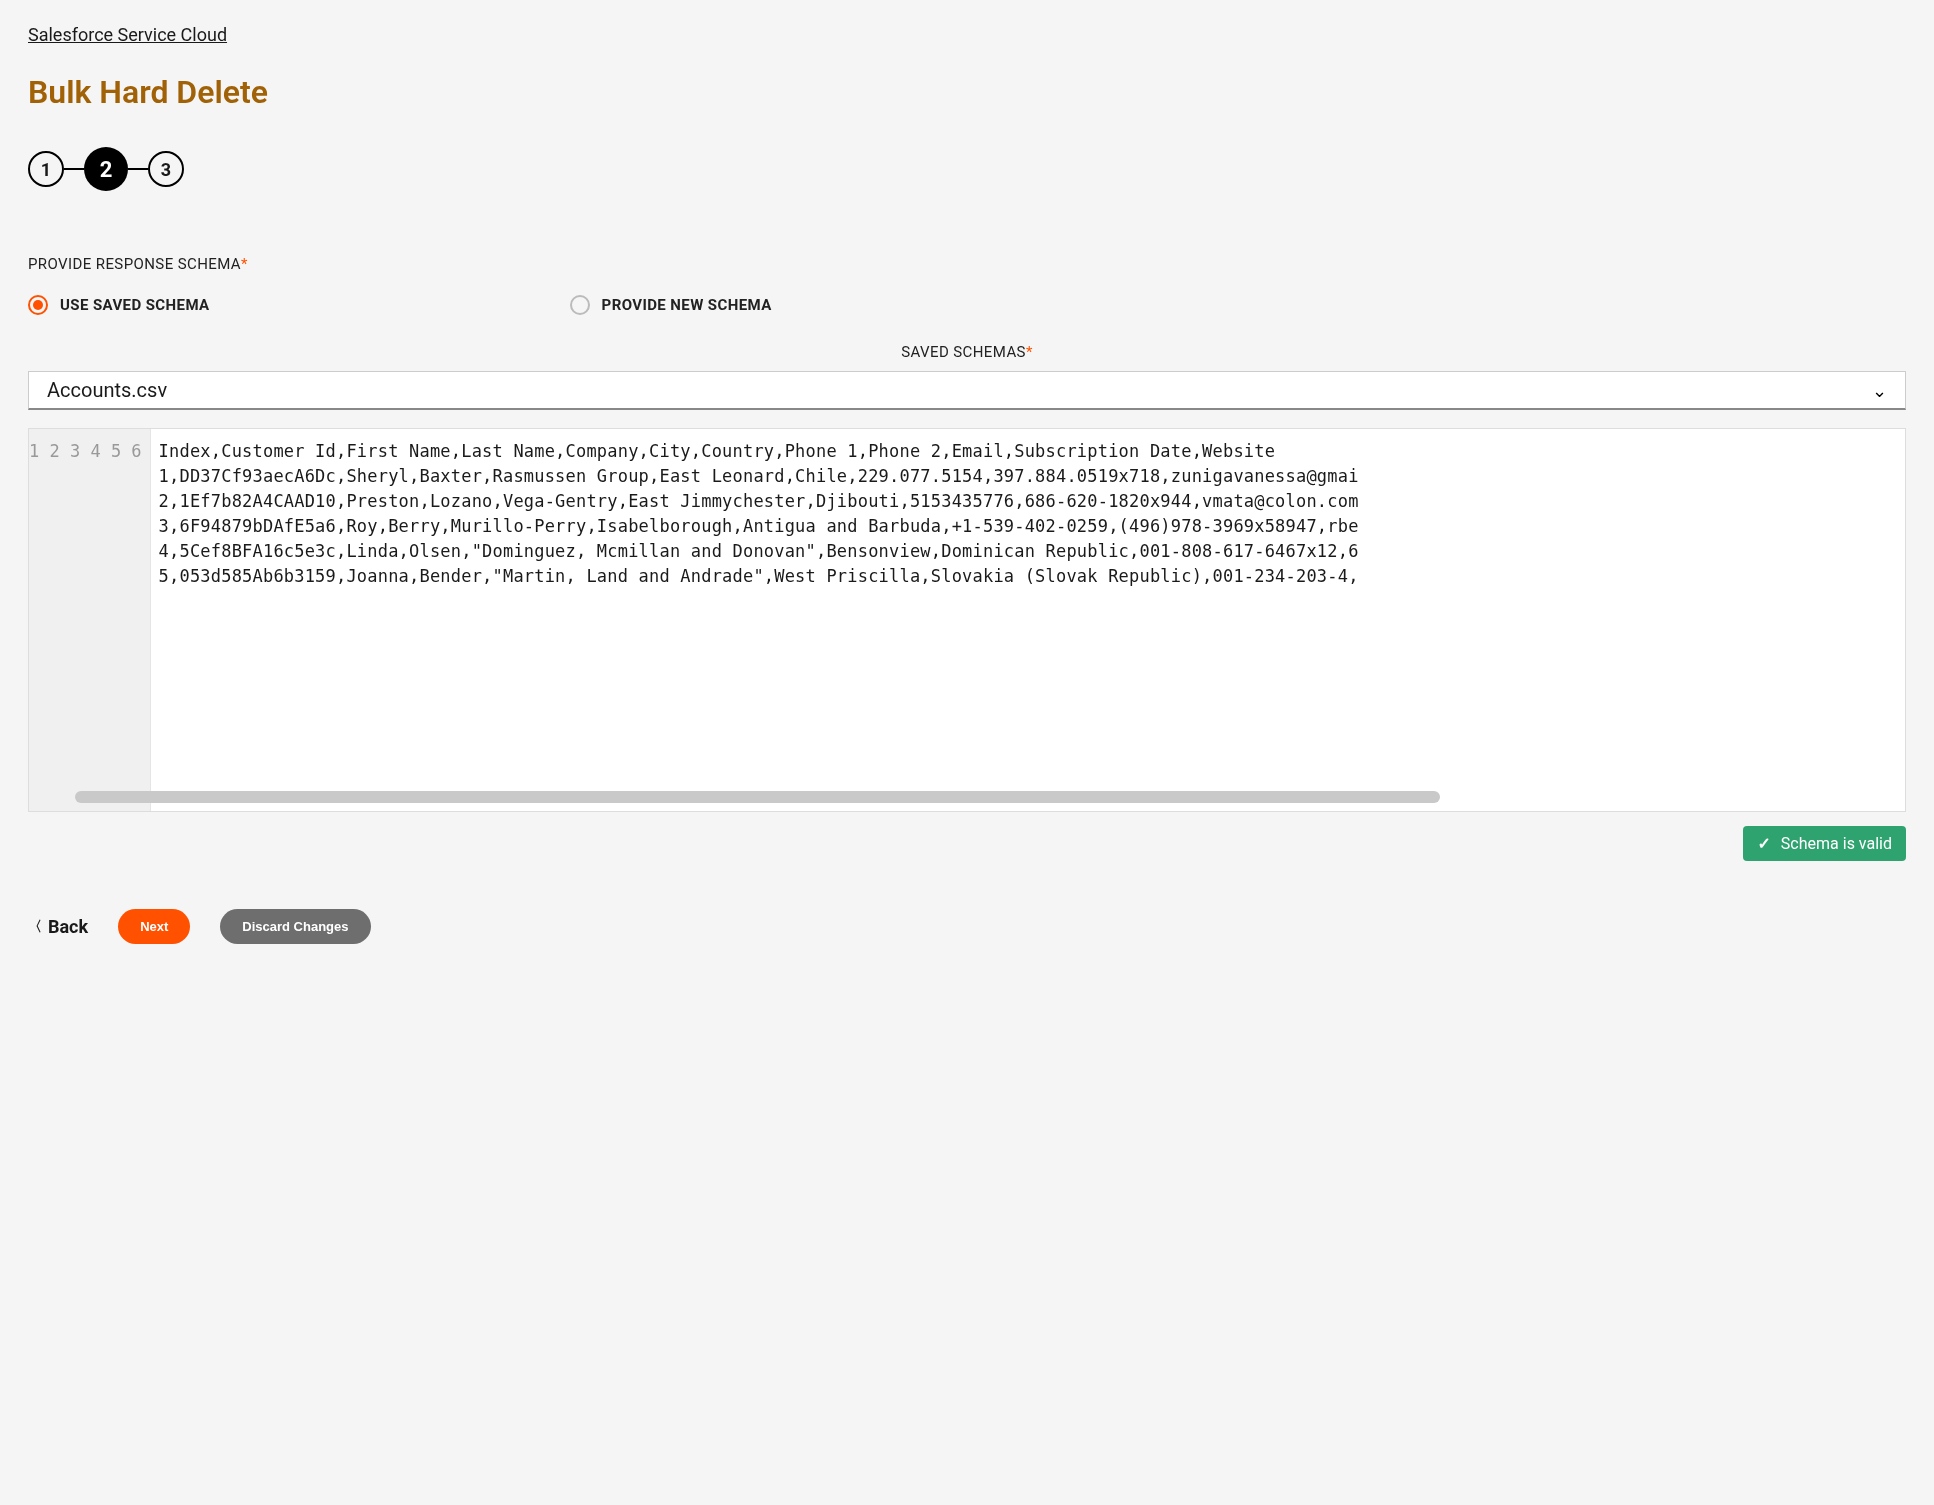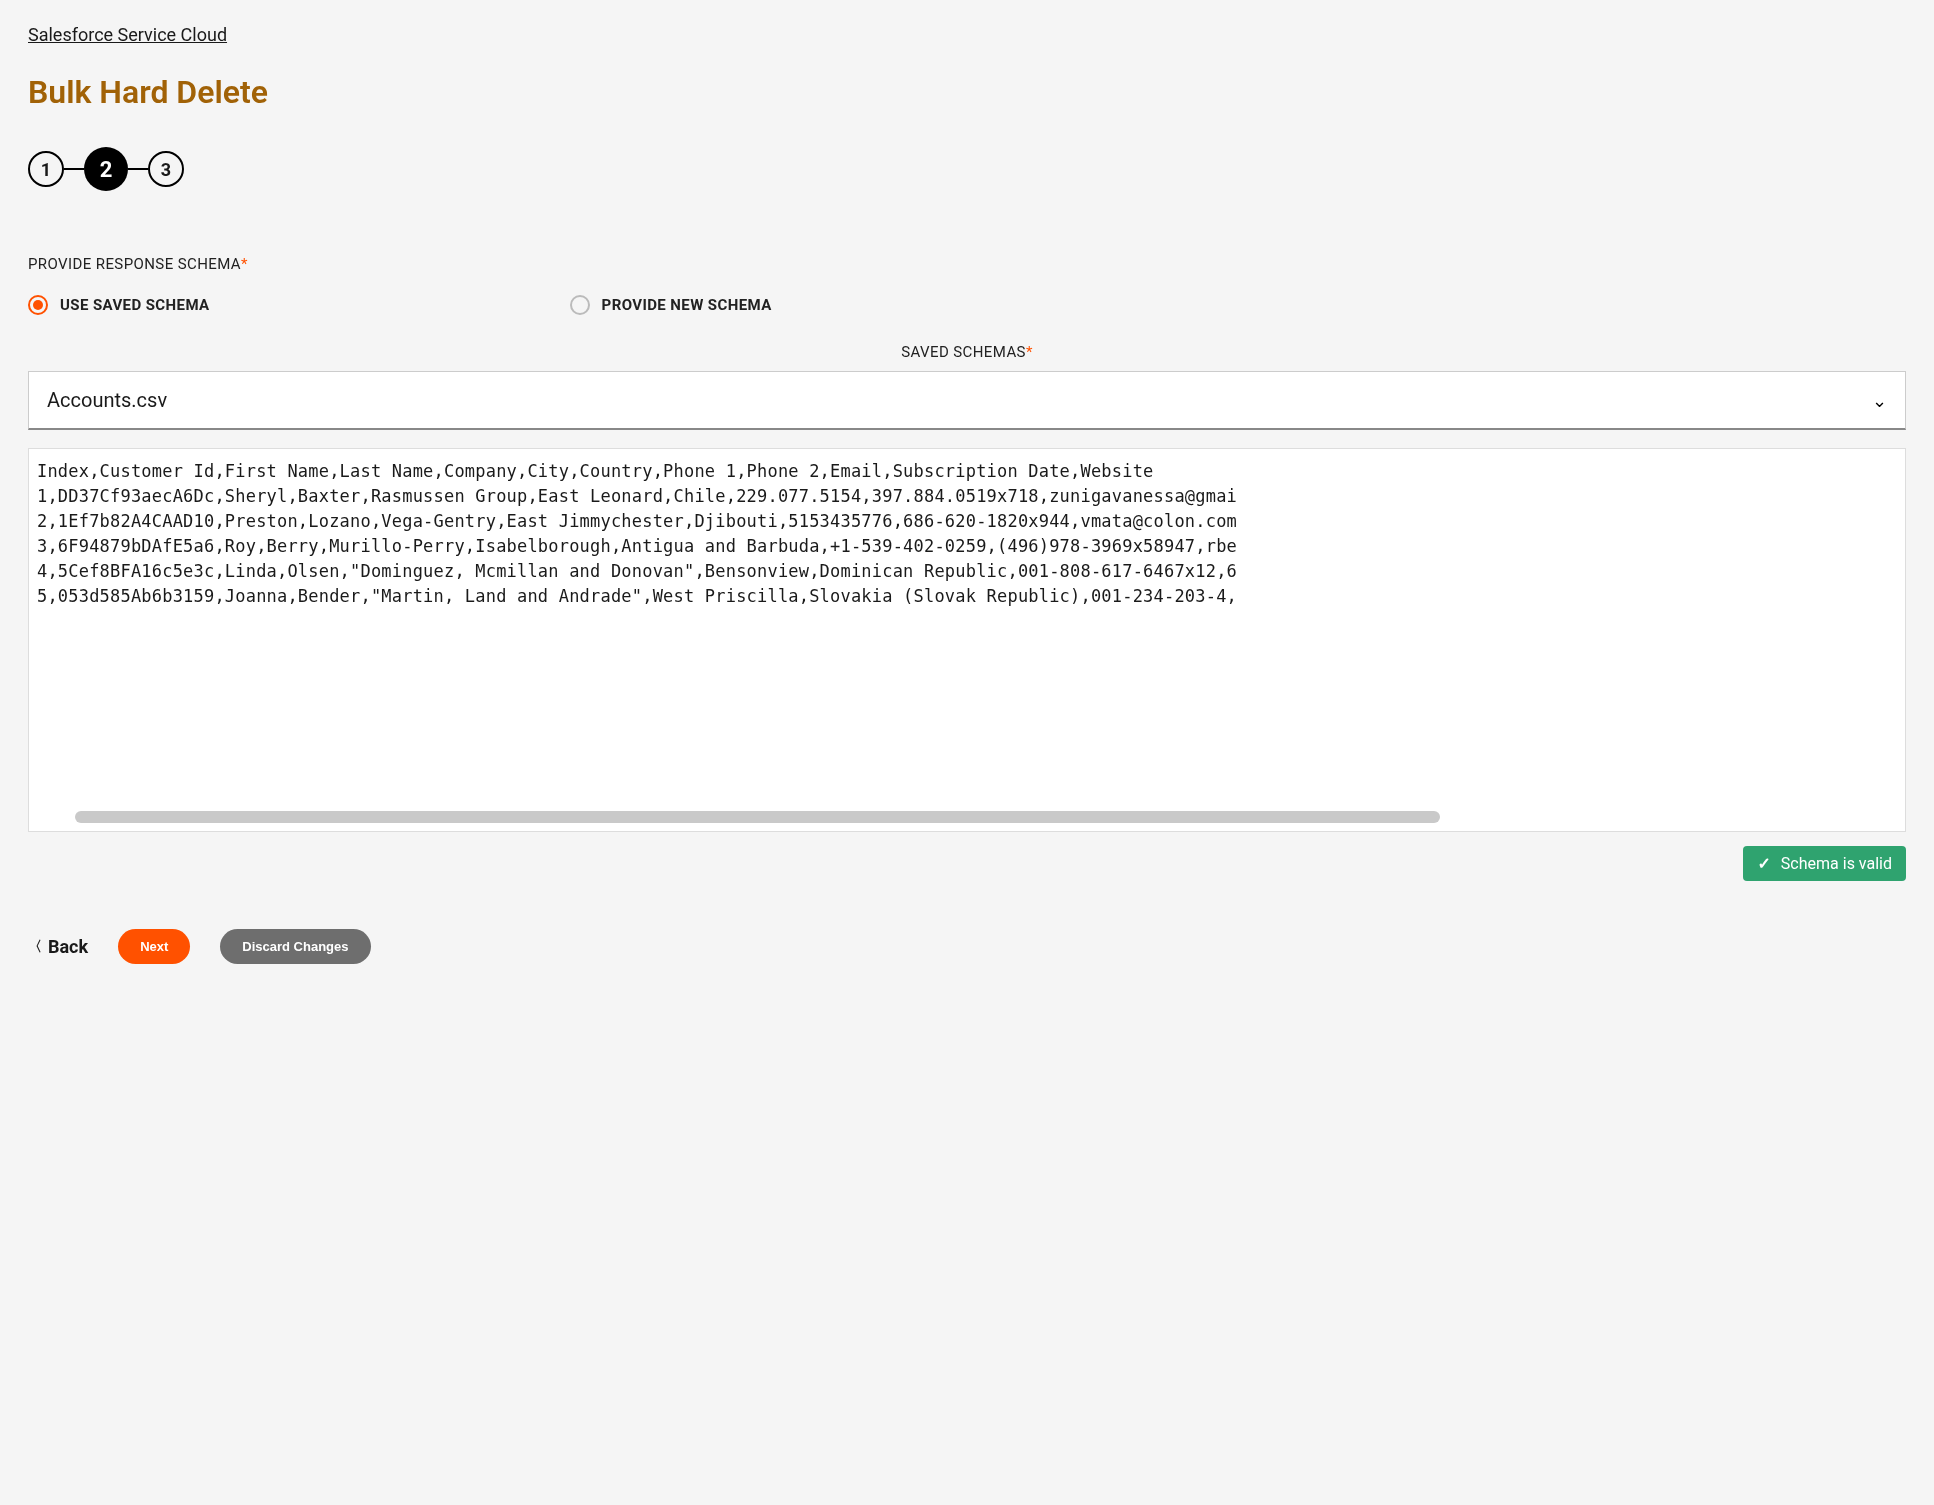--- a/index.html
+++ b/index.html
@@ -100,21 +100,21 @@
     letter-spacing: 0.4px;
     color: #222;
     margin-bottom: 10px;
     text-align: center;
   }
   .select-box {
     width: 100%;
     border: 1px solid #ccc;
     border-bottom: 2px solid #888;
     background: #fff;
-    padding: 16px 18px;
+    padding: 6px 18px;
     font-size: 20px;
     display: flex;
     justify-content: space-between;
     align-items: center;
     cursor: pointer;
     margin-bottom: 18px;
   }
   .chevron {
     font-size: 18px;
     color: #000;
@@ -243,20 +243,26 @@
 <div class="field-label">
   <span>SAVED SCHEMAS</span><span class="required">*</span>
 </div>
 
 <div class="select-box">
   <span>Accounts.csv</span>
   <span class="chevron">⌄</span>
 </div>
 
 <div class="code-editor">
+  <div class="gutter">1
+2
+3
+4
+5
+6</div>
   <div class="code-content"><span>Index,Customer Id,First Name,Last Name,Company,City,Country,Phone 1,Phone 2,Email,Subscription Date,Website</span>
 <span>1,DD37Cf93aecA6Dc,Sheryl,Baxter,Rasmussen Group,East Leonard,Chile,229.077.5154,397.884.0519x718,zunigavanessa@gmai</span>
 <span>2,1Ef7b82A4CAAD10,Preston,Lozano,Vega-Gentry,East Jimmychester,Djibouti,5153435776,686-620-1820x944,vmata@colon.com</span>
 <span>3,6F94879bDAfE5a6,Roy,Berry,Murillo-Perry,Isabelborough,Antigua and Barbuda,+1-539-402-0259,(496)978-3969x58947,rbe</span>
 <span>4,5Cef8BFA16c5e3c,Linda,Olsen,"Dominguez, Mcmillan and Donovan",Bensonview,Dominican Republic,001-808-617-6467x12,6</span>
 <span>5,053d585Ab6b3159,Joanna,Bender,"Martin, Land and Andrade",West Priscilla,Slovakia (Slovak Republic),001-234-203-4,</span></div>
   <div class="hscroll-track">
     <div class="hscroll-thumb"></div>
   </div>
 </div>

